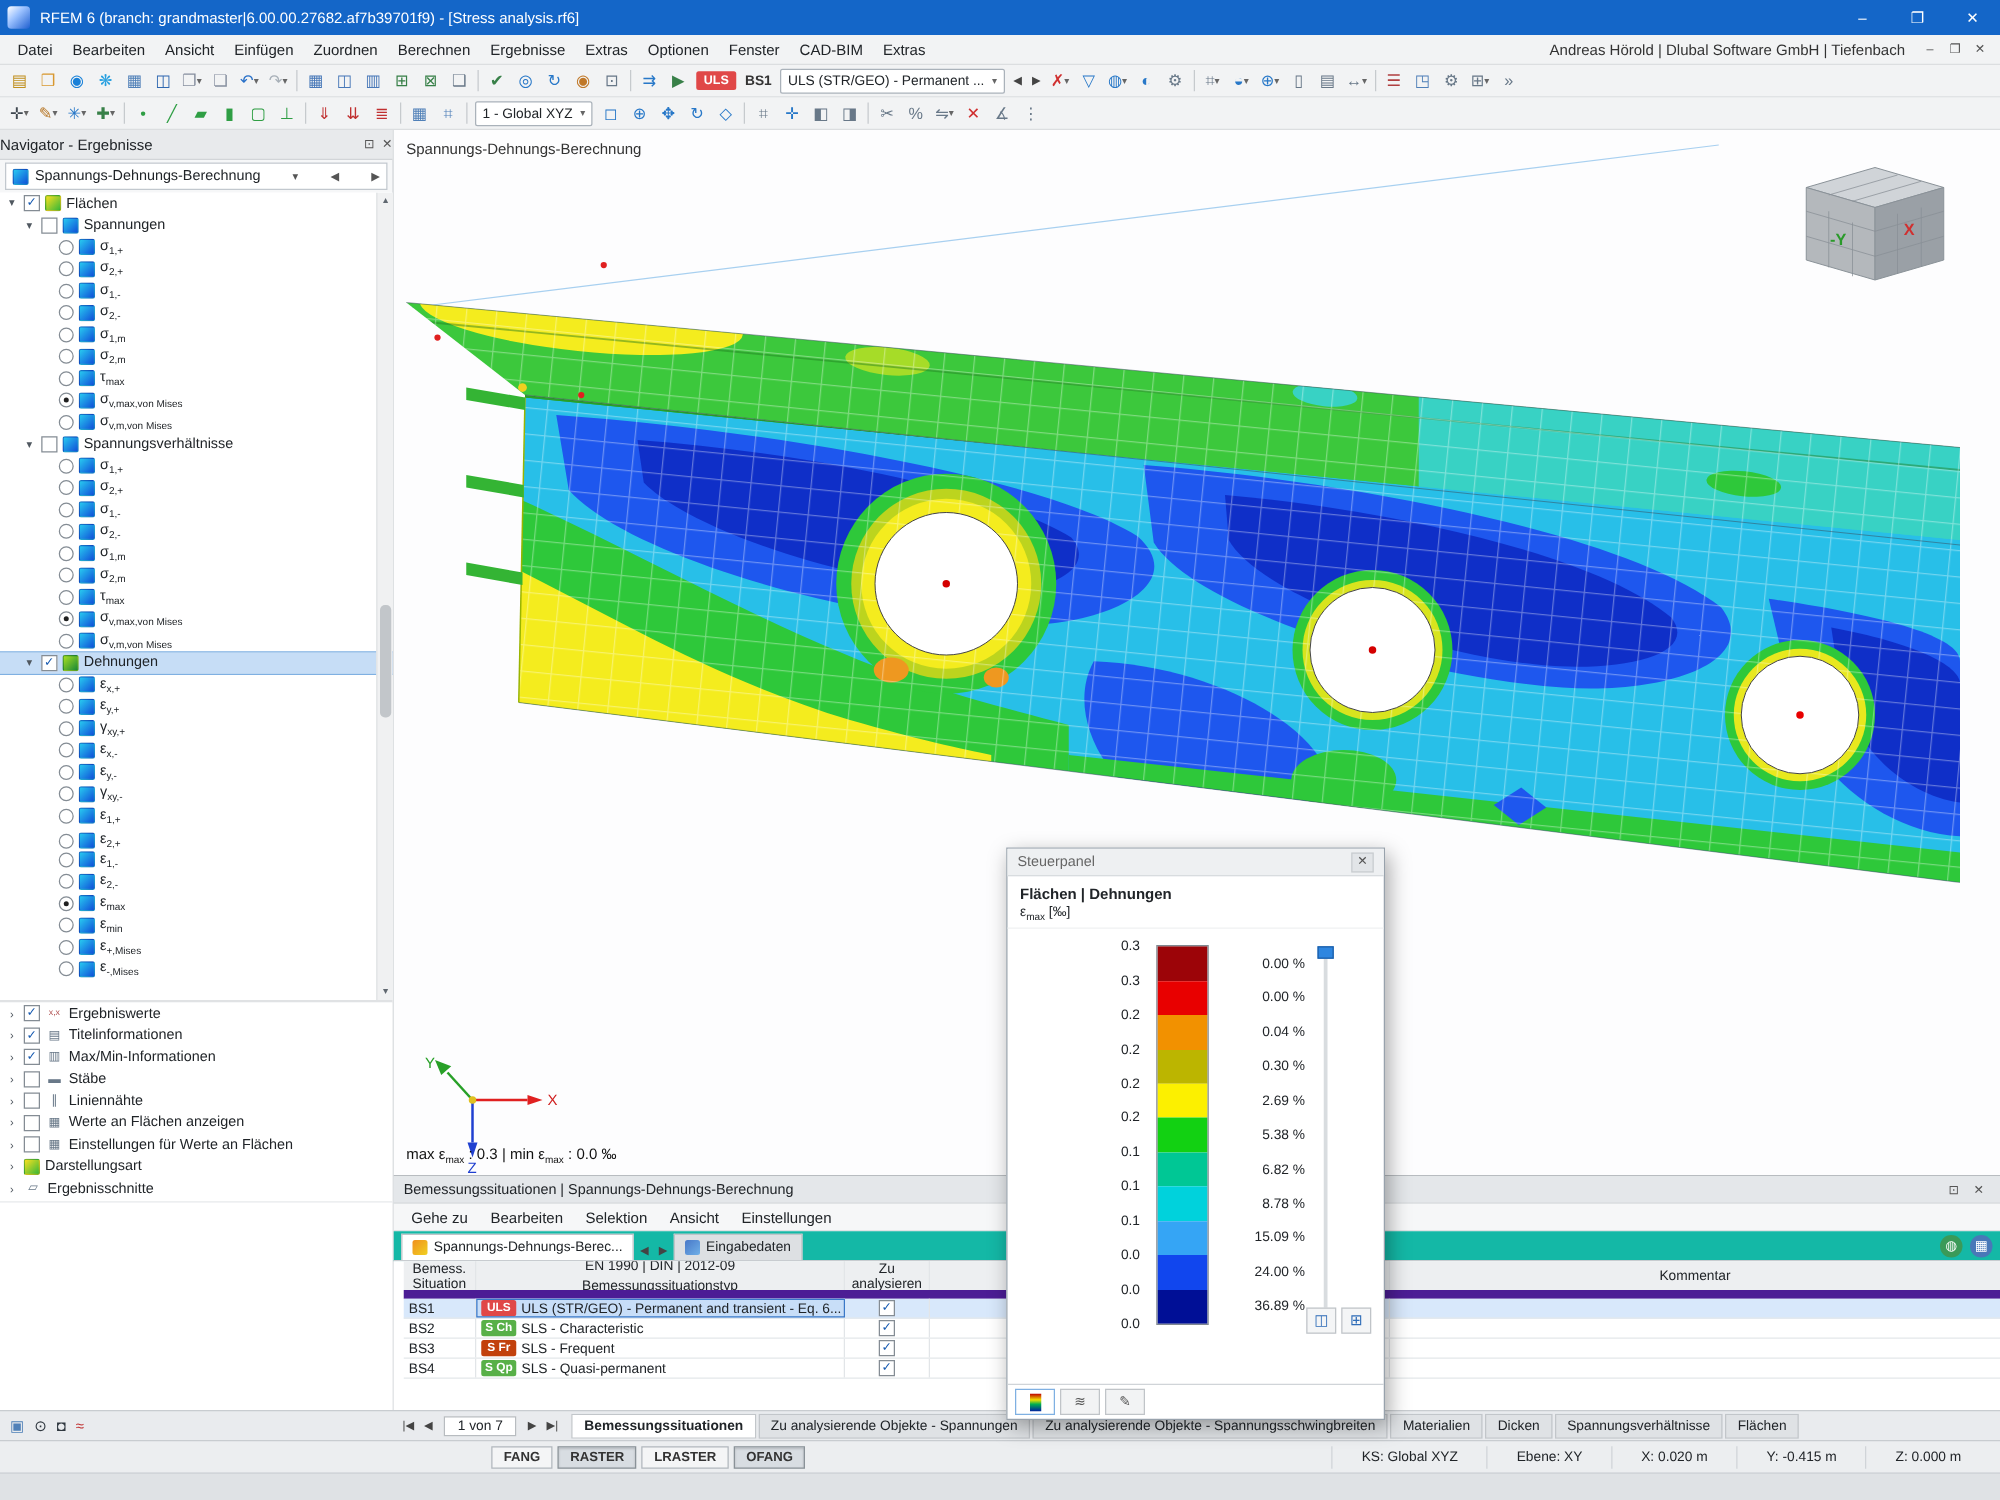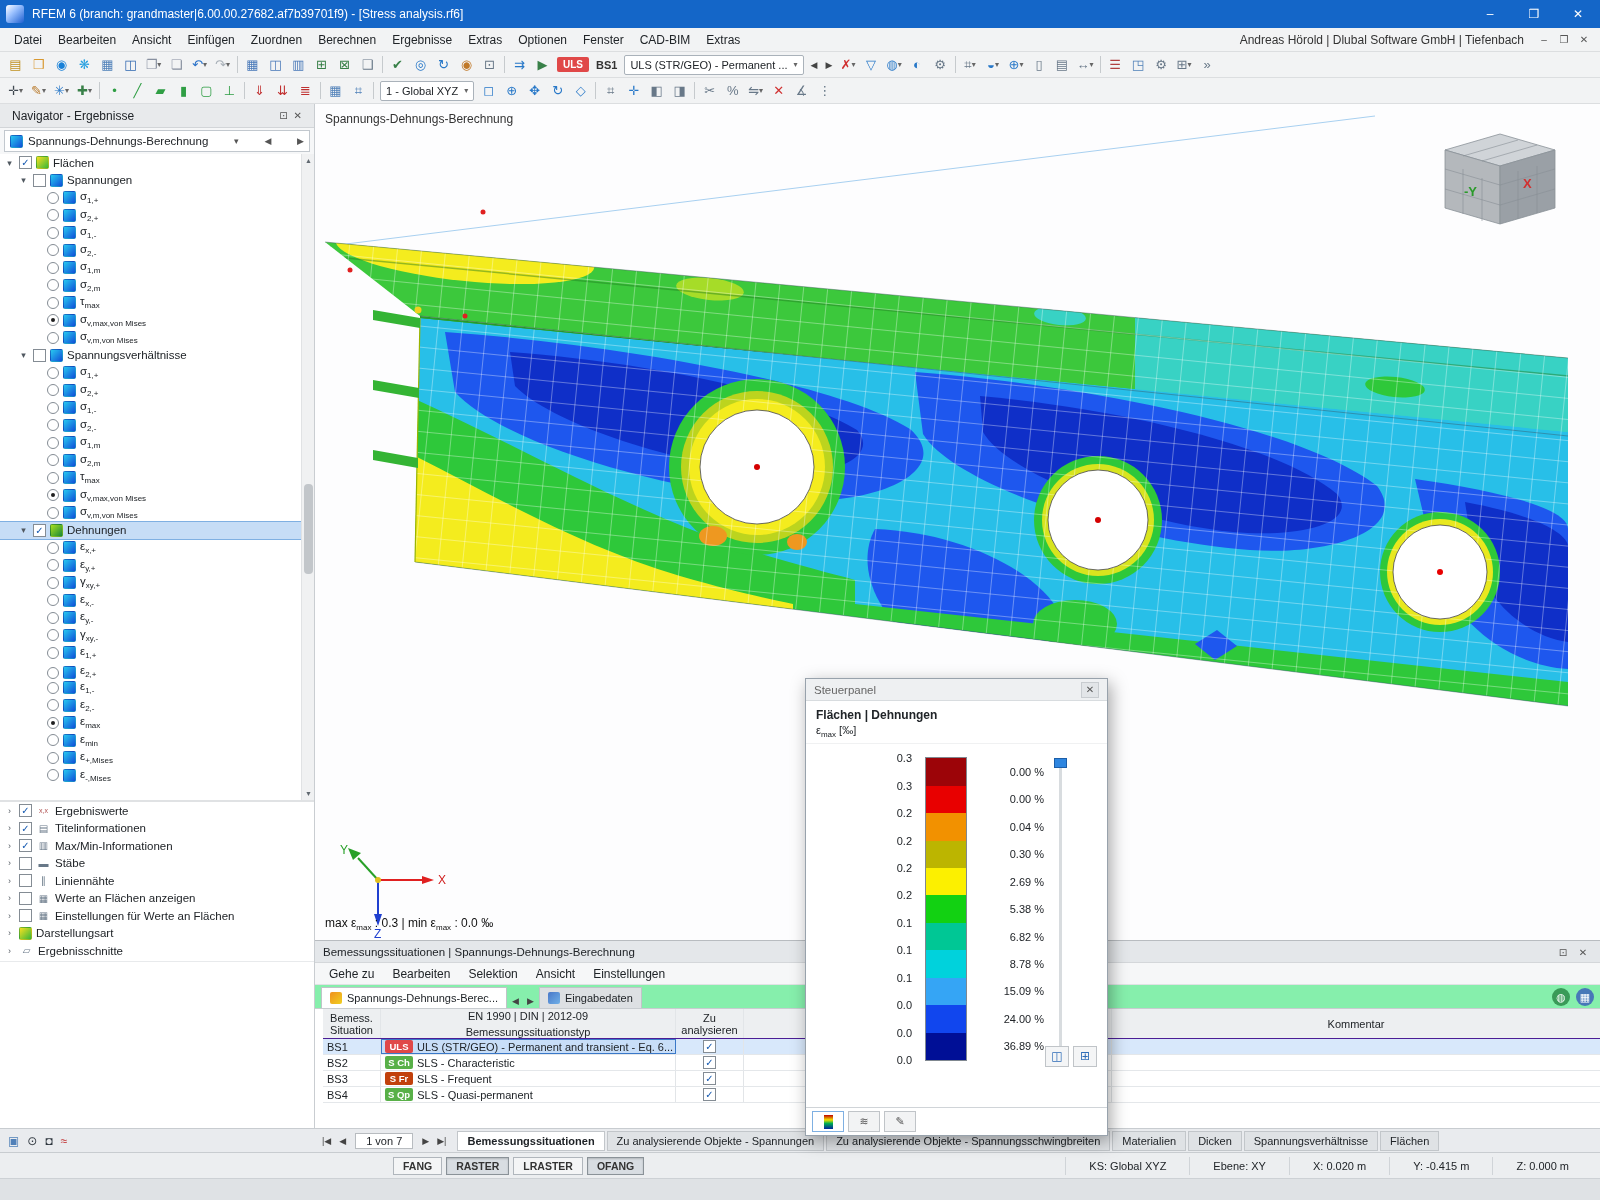--- a/index.html
+++ b/index.html
@@ -24,21 +24,21 @@
 .tb-dd{font-size:8px;color:#666;margin-left:0}
 .tbsep{width:1px;height:17px;background:#c6cacd;margin:0 3px;display:inline-block;flex:none}
 .tb-badge{font-size:10px;font-weight:bold;color:#fff;padding:2px 6px;border-radius:2px;margin:0 3px;flex:none}
 .tb-text{font-size:11px;font-weight:bold;margin:0 4px;color:#333;flex:none}
 .tb-combo{display:inline-flex;align-items:center;height:20px;background:#fff;border:1px solid #aab2ba;border-radius:2px;padding:0 5px;margin:0 3px;gap:6px;flex:none}
 .cmb-t{font-size:11px;white-space:nowrap;max-width:160px;overflow:hidden}
 .tb-arrow{width:15px;text-align:center;font-size:9px;color:#444;flex:none}
 
 .main{display:flex;height:1024px}
 .nav{width:315px;background:#f6f7f8;border-right:1px solid #c9cdd1;display:flex;flex-direction:column;flex:none}
-.nav-title{height:24px;display:flex;align-items:center;background:#e8eaec;border-bottom:1px solid #d2d5d8;padding:0 12px;font-size:12px;gap:4px}
+.nav-title{height:24px;display:flex;align-items:center;background:#e8eaec;border-bottom:1px solid #d2d5d8;padding:0 0;font-size:12px;gap:4px}
 .nav-title .sp{margin-left:auto;display:flex;gap:6px;color:#555;font-size:10px}
 .nav-dd{height:22px;display:flex;align-items:center;background:#fff;border:1px solid #c2c8ce;margin:2px 4px;padding:0 5px;gap:5px;font-size:11.5px}
 .nav-dd .cap{font-size:9px;color:#555;margin-left:auto}
 .tree{position:relative;background:#fff;overflow:hidden}
 #tree1{height:648px;border-bottom:2px solid #e0e2e4}
 #tree2{height:160px;border-bottom:1px solid #e8eaec}
 .nav-fill{flex:1;background:#fff}
 .trow{height:17.5px;display:flex;align-items:center;gap:4px;white-space:nowrap;font-size:11.5px}
 .trow.hl{background:#c6ddf6;outline:1px solid #7fb0e2}
 .texp{width:11px;font-size:9px;color:#505860;text-align:center;flex:none}
@@ -57,29 +57,29 @@
 .center{flex:1;display:flex;flex-direction:column;min-width:0}
 .viewport{height:836px;position:relative;background:#fdfdfe;overflow:hidden}
 .vp-label{position:absolute;left:10px;top:8px;font-size:12px;color:#333}
 .vp-minmax{position:absolute;left:10px;bottom:8px;font-size:12px;color:#111}
 
 .bpanel{height:188px;border-top:1px solid #b8bcc0;background:#f2f3f4;display:flex;flex-direction:column}
 .bp-title{height:22px;background:#e4e7ea;display:flex;align-items:center;padding:0 8px;font-size:11.5px;border-bottom:1px solid #d4d7da;gap:6px}
 .bp-tbtn{margin-left:2px;width:18px;height:16px;text-align:center;font-size:10px;line-height:15px;color:#555;border:1px solid transparent}
 .bp-menu{height:22px;display:flex;align-items:center;gap:2px;padding:0 6px;background:#f6f7f8;border-bottom:1px solid #e0e2e4}
 .bp-menu span{padding:2px 8px}
-.bp-tabs{height:24px;display:flex;align-items:flex-end;gap:2px;padding:0 6px;background:#86efac;border-bottom:1px solid #c8ccd0}
+.bp-tabs{height:24px;display:flex;align-items:flex-end;gap:2px;padding:0 6px;background:#14b8a6;border-bottom:1px solid #c8ccd0}
 .bp-tab{height:21px;display:flex;align-items:center;gap:5px;padding:0 8px;font-size:11px;background:#dde0e3;border:1px solid #c0c4c8;border-bottom:none;white-space:nowrap}
 .bp-tab.active{background:#fff}
 .tab-ico{width:12px;height:12px;border-radius:2px;flex:none}
 .bp-tabs .rt{margin-left:auto;display:flex;gap:6px;align-items:center;padding-bottom:2px}
 .rt-ico{width:18px;height:18px;border-radius:50%;font-size:11px;text-align:center;line-height:18px}
 
 .bs-table{flex:1;background:#fff;font-size:11px;padding-left:8px}
-.bs-head{display:flex;background:#edeff1;border-bottom:1px solid #4c1d95;height:30px}
+.bs-head{display:flex;background:#edeff1;border-bottom:7px solid #4c1d95;height:30px}
 .bs-row{display:flex;height:16px;align-items:center;border-bottom:1px solid #e4e7ea}
 .row-sel{background:#d8e8fb}
 .c{padding:0 4px;border-right:1px solid #e2e5e8;height:100%;display:flex;align-items:center;overflow:hidden;white-space:nowrap}
 .hc{flex-direction:column;justify-content:center;line-height:12px;text-align:center}
 .c1{width:58px;flex:none}.c2{width:295px;flex:none;gap:4px}.c3{width:68px;flex:none;justify-content:center}.c4{width:368px;flex:none}.c5{flex:1;border-right:none}
 .row-sel .type-cell{outline:1px solid #3a78c8;outline-offset:-1px;background:#c8def8}
 .badge{display:inline-block;min-width:28px;text-align:center;color:#fff;font-size:9.5px;font-weight:bold;border-radius:2px;padding:1px 3px;flex:none}
 
 .pagerow{height:24px;display:flex;align-items:center;background:#e9ebee;border-top:1px solid #c8ccd0}
 .pg-left{width:315px;display:flex;align-items:center;gap:8px;padding:0 8px;flex:none}

